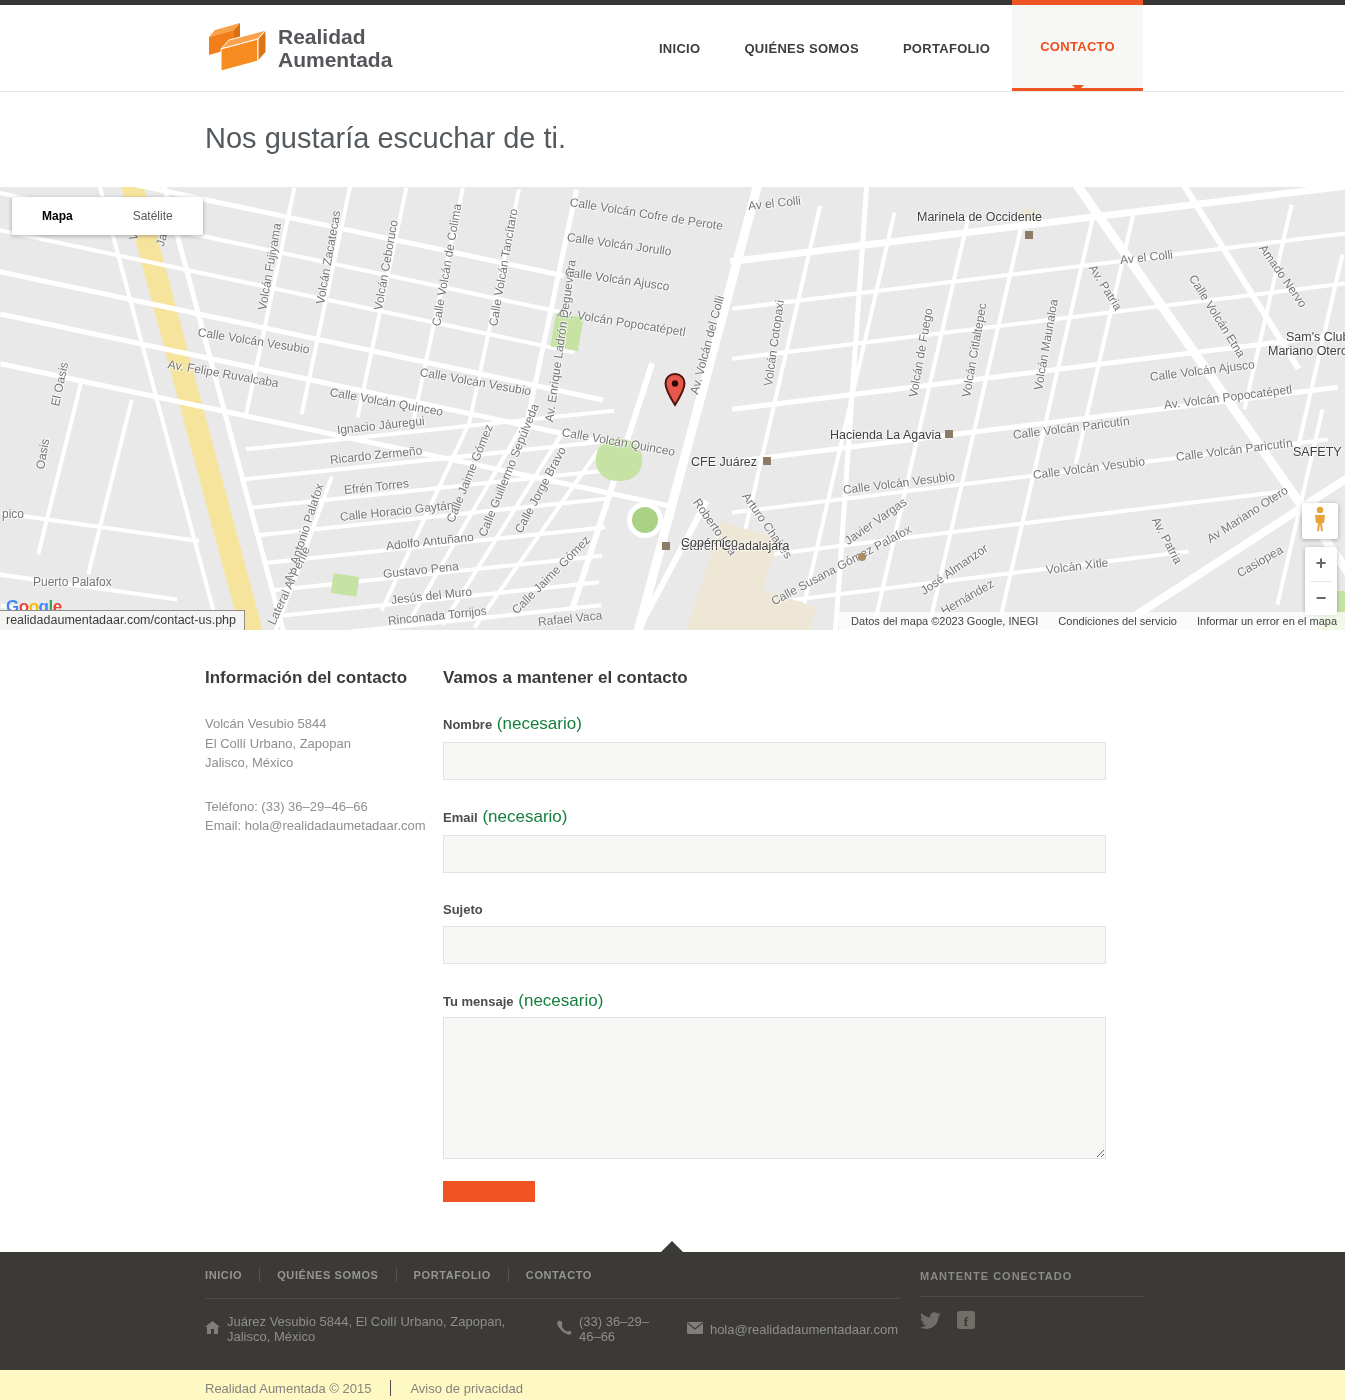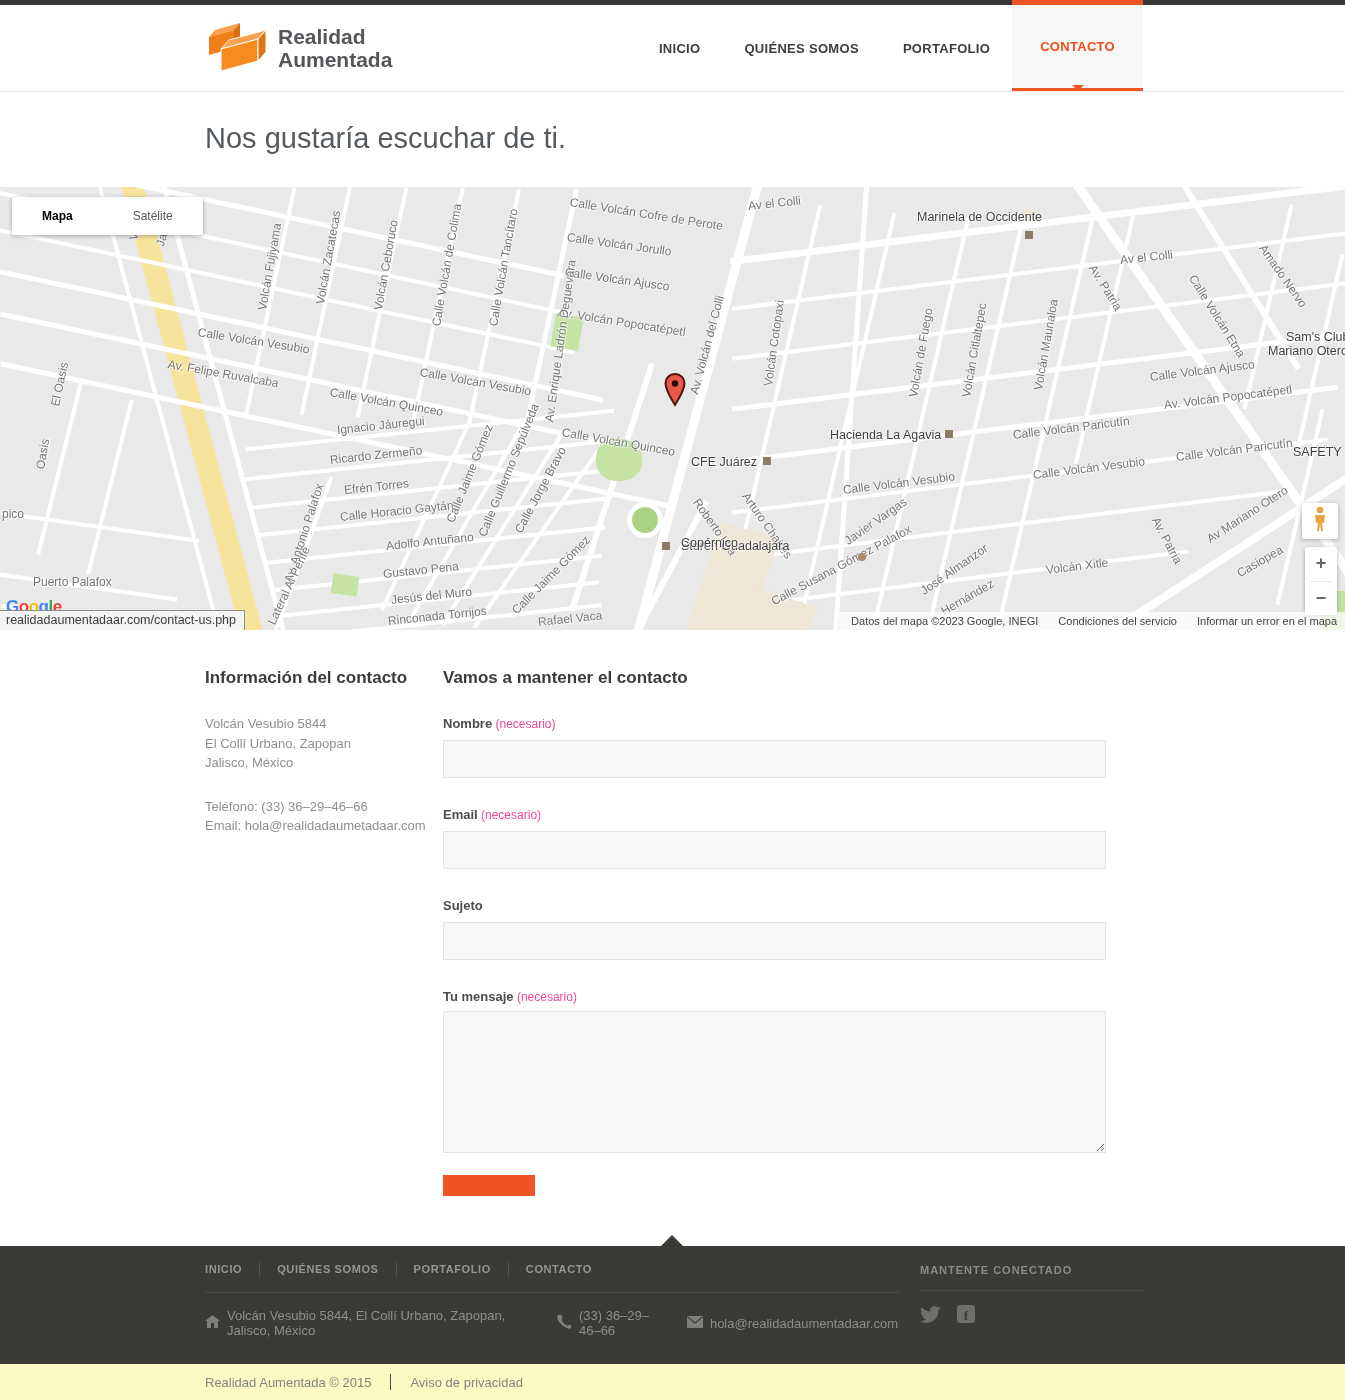--- a/index.html
+++ b/index.html
@@ -45,21 +45,21 @@
   .status-tip{position:absolute;left:0;bottom:0;background:#f4f4f2;border:1px solid #8e8e8e;border-left:none;border-bottom:none;font-size:12.5px;color:#3c3c3c;padding:2px 8px 3px 6px;z-index:8;white-space:nowrap;}
 
   
   .content{display:flex;padding:38px 0 50px 205px;background:#fff;}
   .info-col{width:238px;}
   .content h2{margin:0 0 26px;font-size:17px;color:#3b3b3b;font-weight:bold;}
   .info-col p{margin:0;font-size:13px;color:#8f8f8f;line-height:1.5;}
   .info-col .gap{height:24px;}
   .form-col{width:663px;}
   .f-label{font-size:13px;color:#4c4c4c;font-weight:bold;}
-  .f-note{font-size:12px;color:#ec4899;font-weight:normal;}
+  .f-note{font-size:17px;color:#15803d;font-weight:normal;}
   .f-input{display:block;width:100%;height:38px;background:#f7f7f6;border:1px solid #e3e3e1;box-sizing:border-box;margin:8px 0 27px;padding:0 10px;font-size:14px;color:#444;font-family:"Liberation Sans",sans-serif;}
   .f-area{display:block;width:100%;height:142px;background:#f7f7f6;border:1px solid #e3e3e1;box-sizing:border-box;margin:6px 0 0;padding:8px 10px;font-size:14px;color:#444;resize:both;font-family:"Liberation Sans",sans-serif;}
   .submit-btn{display:block;width:92px;height:21px;background:#f05423;border:none;margin-top:22px;cursor:pointer;color:#fff;font-size:11px;}
 
   
   .footer{position:relative;background:#3b3a36;padding:16px 0 26px 205px;}
   .footer::before{content:"";position:absolute;top:-11px;left:661px;border-left:11px solid transparent;border-right:11px solid transparent;border-bottom:11px solid #3b3a36;}
   .footer-inner{display:flex;}
   .f-left{width:715px;}
   .f-right{width:260px;}
@@ -334,21 +334,21 @@
             <span class="lnk">CONTACTO</span>
           </div>
         <div class="f-div"></div>
         <div class="f-contact">
           <span class="grp">
             <span>
               <svg width="15" height="13" viewBox="0 0 15 13">
                   <path d="M7.5 0 L15 6 L13 6 L13 13 L9 13 L9 8 L6 8 L6 13 L2 13 L2 6 L0 6 Z" fill="#807f79"></path>
                 </svg>
             </span>
-            <span>Volcán Vesubio 5844, El Collí Urbano, Zapopan, Jalisco, México</span>
+            <span>Juárez Vesubio 5844, El Collí Urbano, Zapopan, Jalisco, México</span>
           </span>
           <span class="grp">
             <span>
               <svg width="15" height="15" viewBox="0 0 15 15">
                   <path d="M1 1 C5 0 6 3 5 5 C4.5 6 5.5 8 7 9.5 C8.5 11 10.5 12 11.5 11.2 C13.5 10 15 12 14 14 C12 16 7 13 4 10 C1 7 -1 3 1 1 Z" fill="#807f79"></path>
                 </svg>
             </span>
             <span>(33) 36–29–46–66</span>
           </span>
           <span class="grp">

